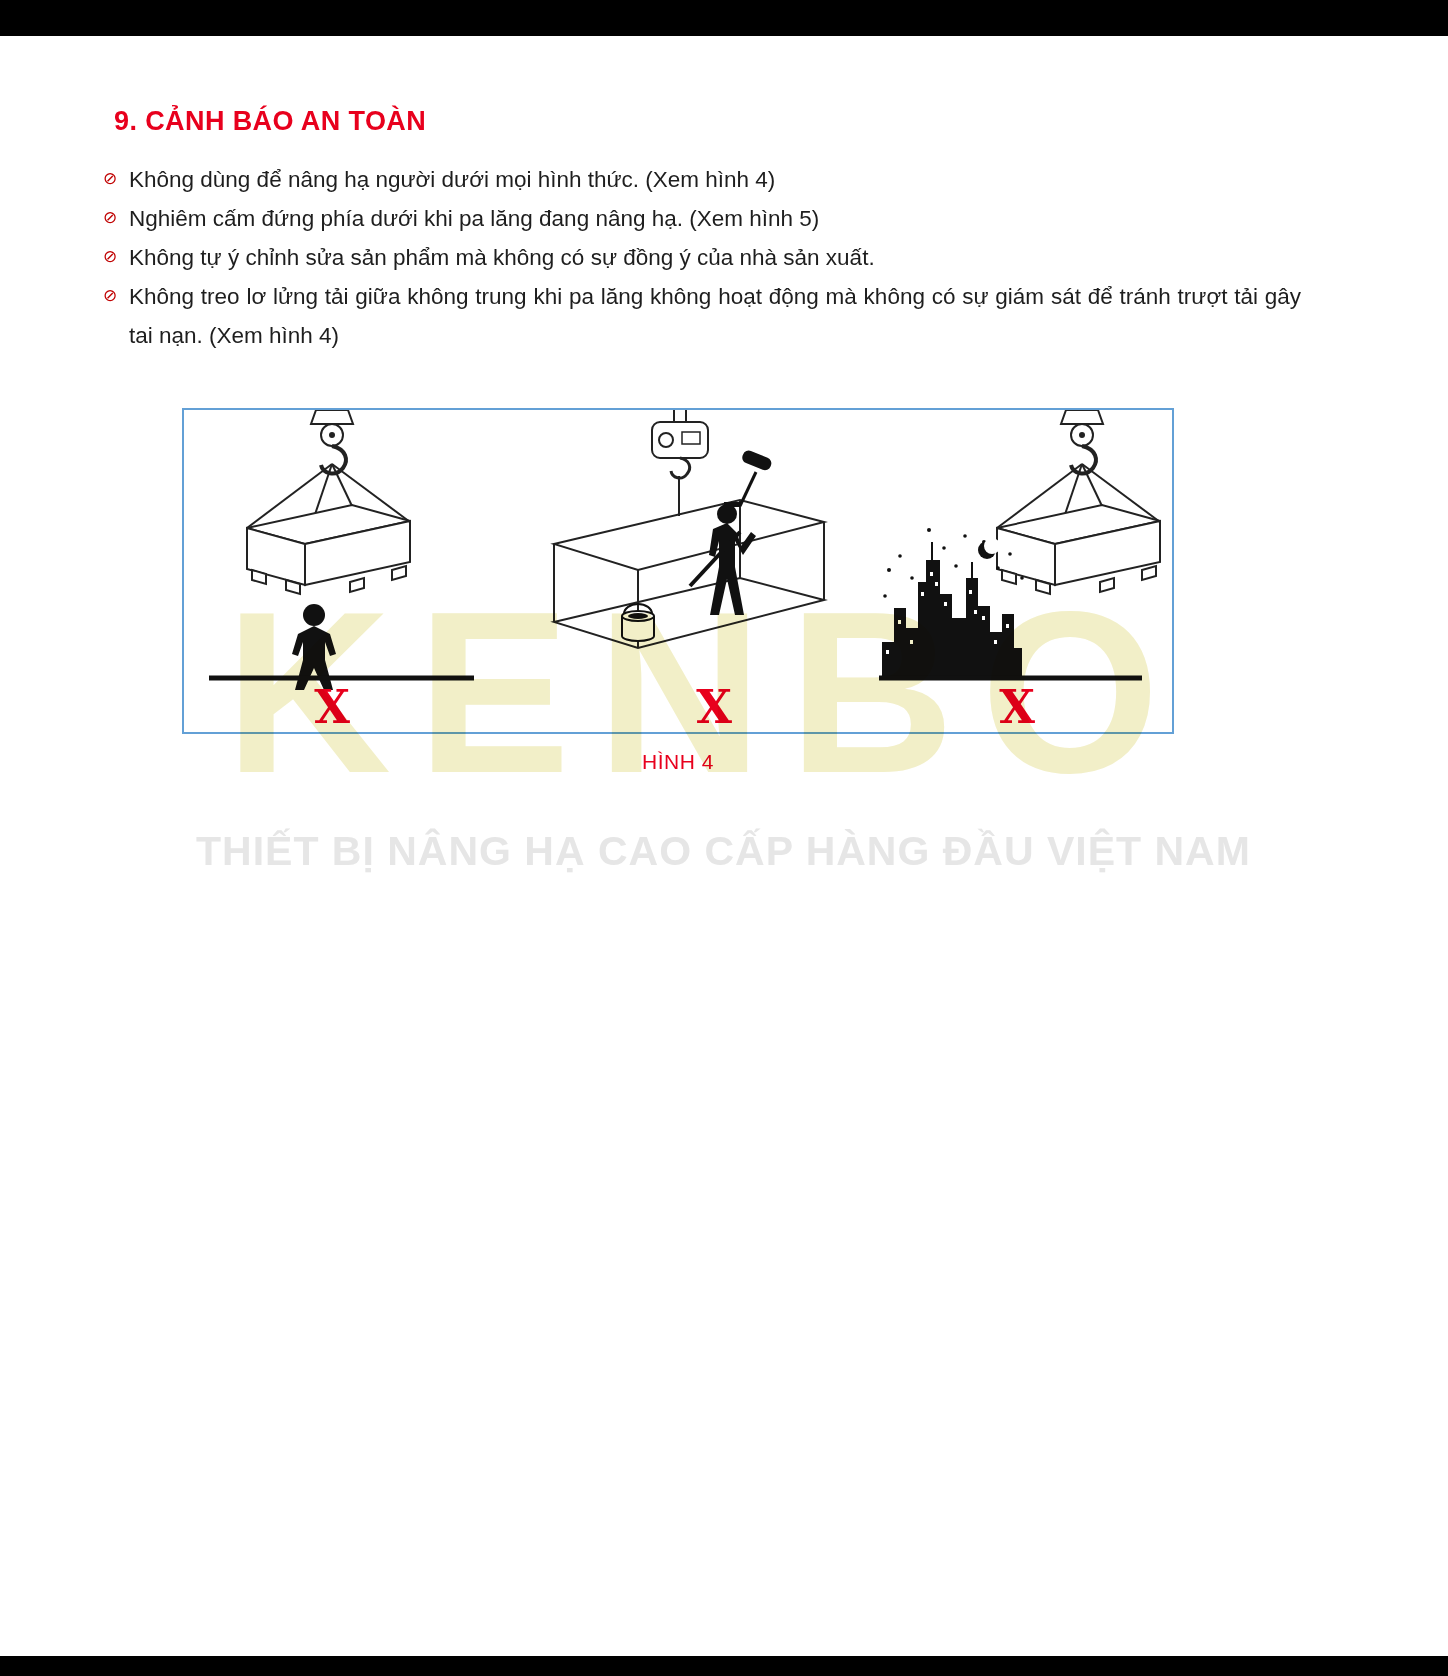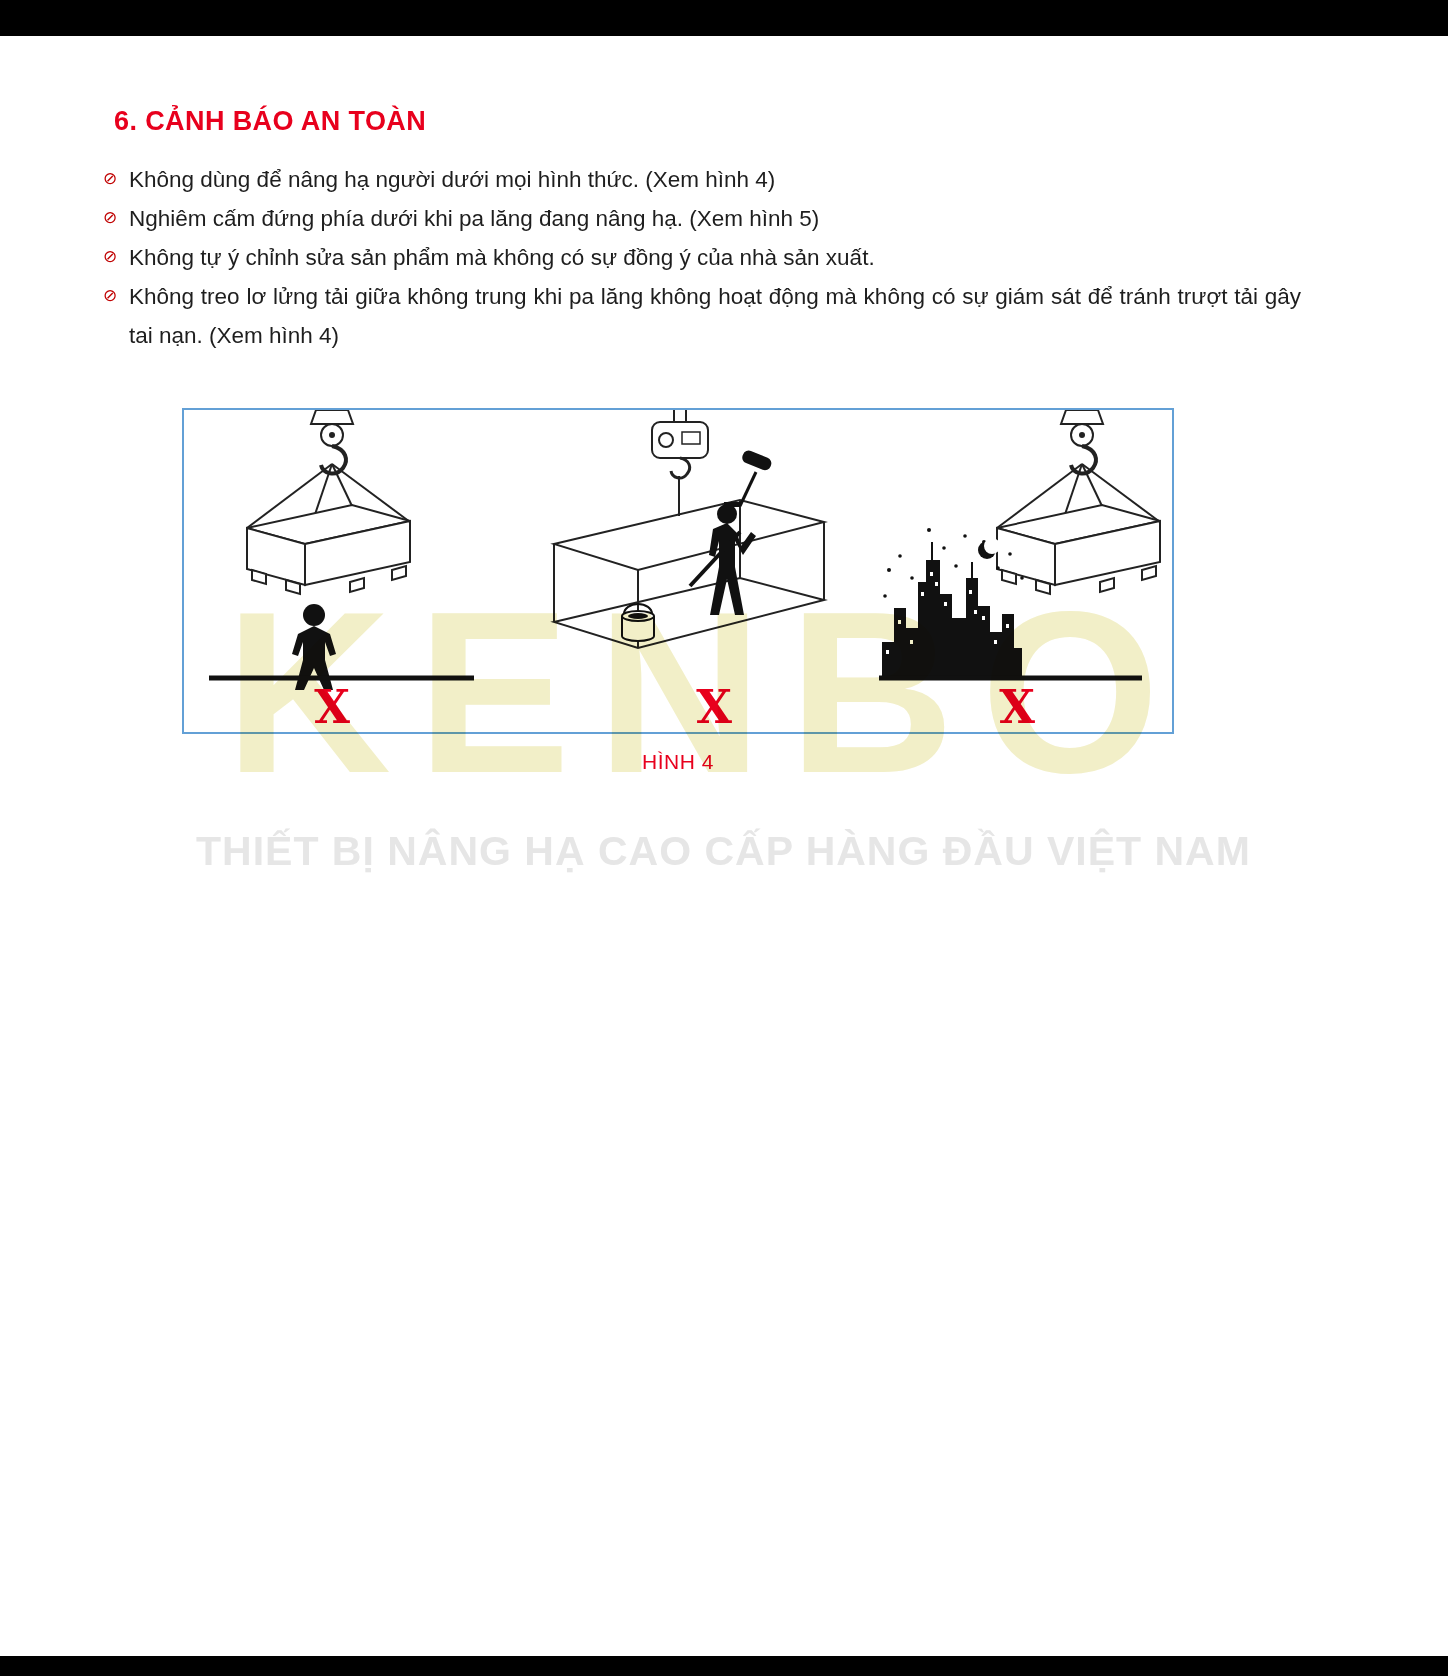--- a/index.html
+++ b/index.html
@@ -54,21 +54,21 @@
     white-space:nowrap; pointer-events:none;
   }
 </style>
 </head>
 <body>
 
 <div class="page">
 
   <div class="bar bar-top"></div>
 
-  <h1 class="heading">6. CẢNH BÁO AN TOÀN</h1>
+  <h1 class="heading">9. CẢNH BÁO AN TOÀN</h1>
 
   <ul class="bullets">
     <li>
       <span class="no-icon">⊘</span>
       <span>Không dùng để nâng hạ người dưới mọi hình thức. (Xem hình 4)</span>
     </li>
     <li>
       <span class="no-icon">⊘</span>
       <span>Nghiêm cấm đứng phía dưới khi pa lăng đang nâng hạ. (Xem hình 5)</span>
     </li>

